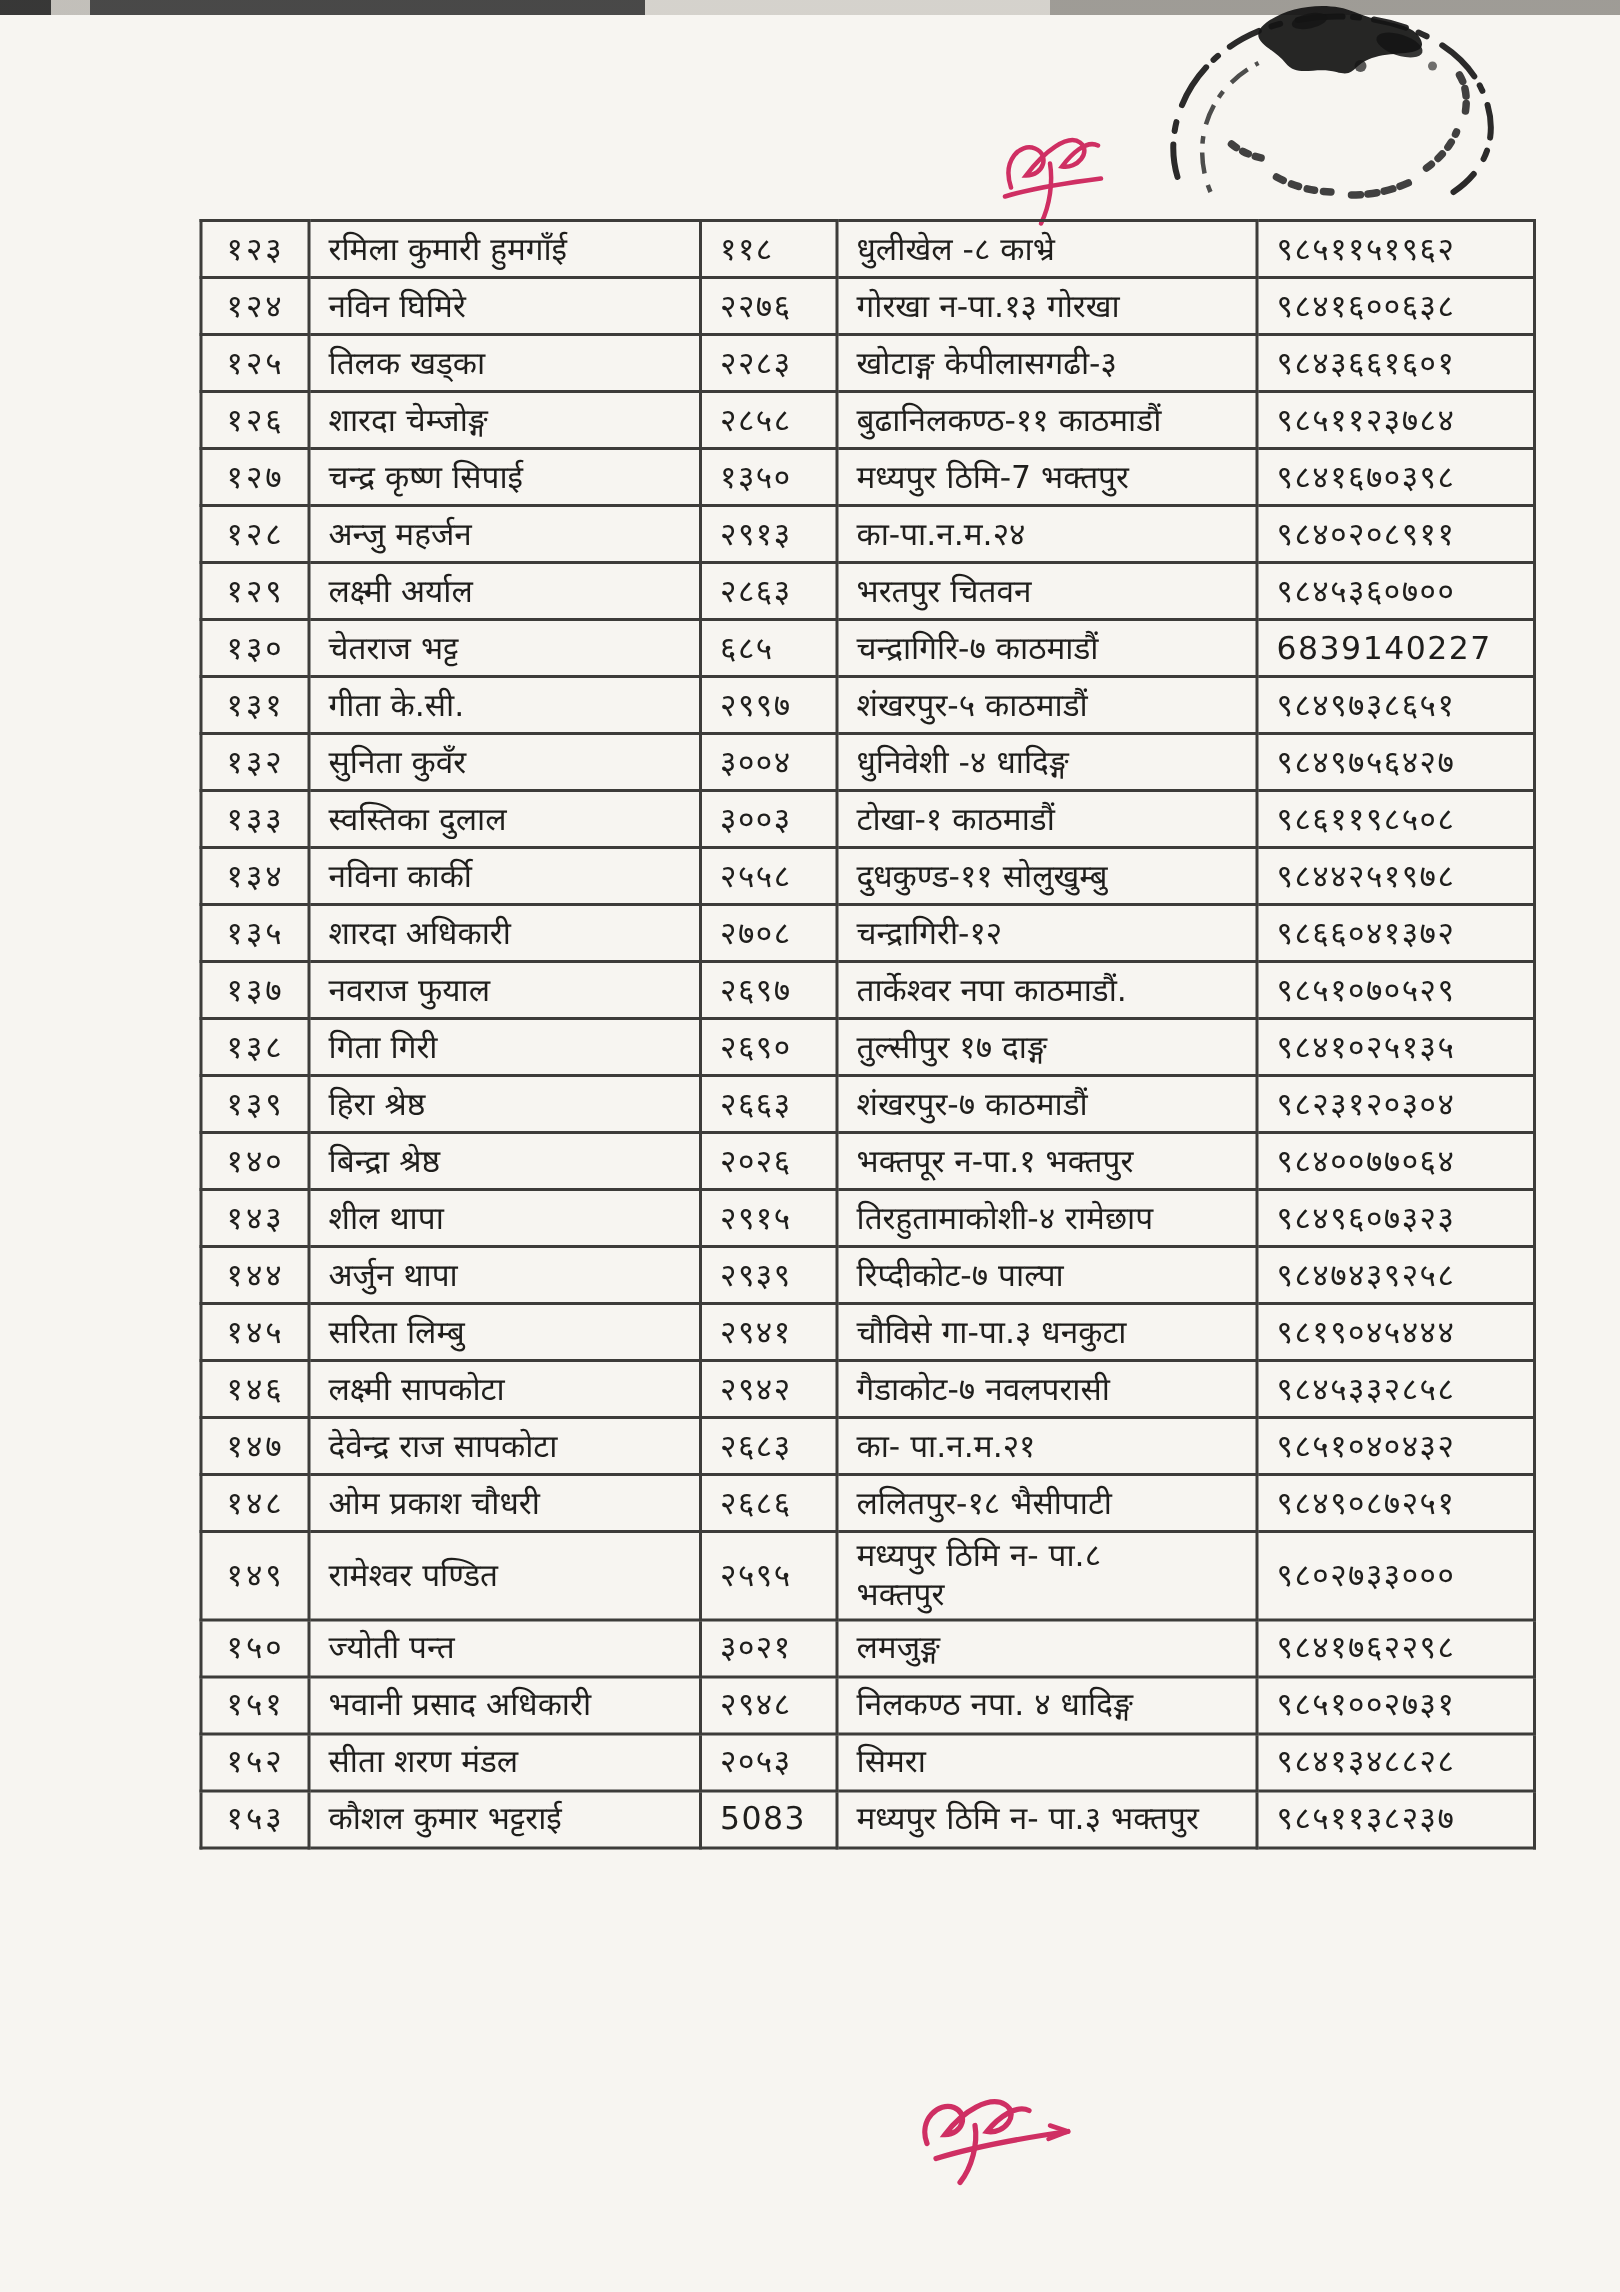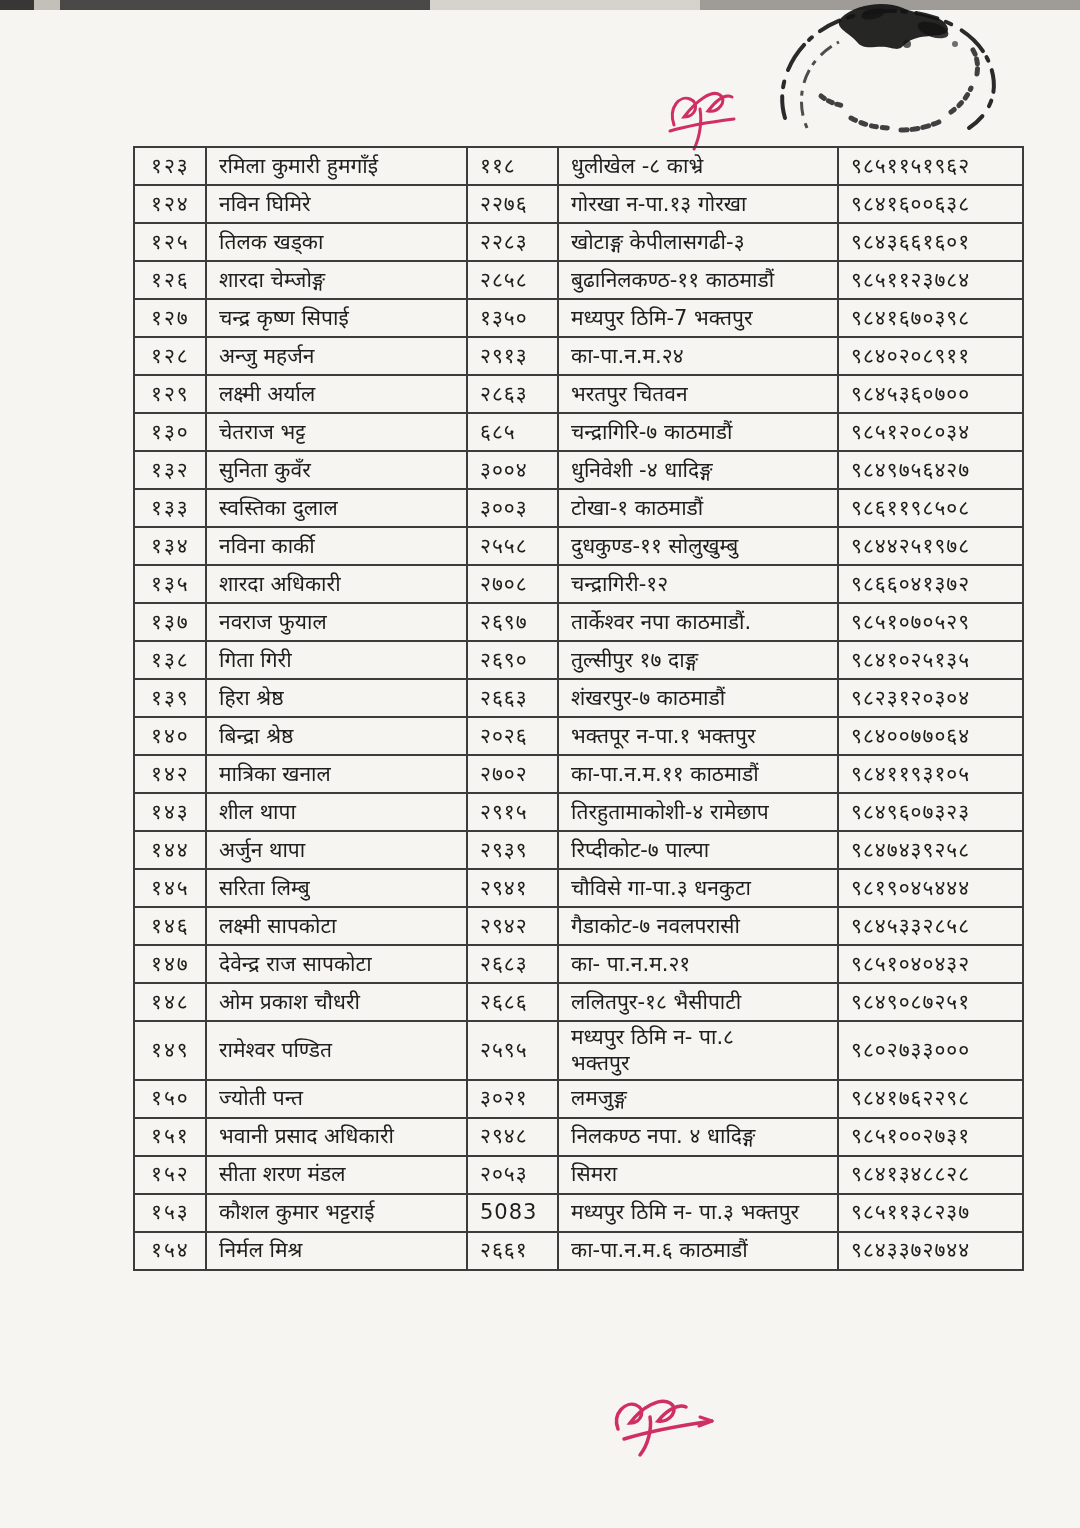--- a/index.html
+++ b/index.html
@@ -155,23 +155,30 @@
     <td class="roll">२८६३</td>
     <td class="address">भरतपुर चितवन</td>
     <td class="phone">९८४५३६०७००</td>
   </tr>
 
   <tr>
     <td class="sn">१३०</td>
     <td class="name">चेतराज भट्ट</td>
     <td class="roll">६८५</td>
     <td class="address">चन्द्रागिरि-७ काठमाडौं</td>
-    <td class="phone">९८५१२०८०३४</td>
-  </tr>
-
+    <td class="phone">6839140227</td>
+  </tr>
+
+  <tr>
+    <td class="sn">१३१</td>
+    <td class="name">गीता के.सी.</td>
+    <td class="roll">२९९७</td>
+    <td class="address">शंखरपुर-५ काठमाडौं</td>
+    <td class="phone">९८४९७३८६५१</td>
+  </tr>
 
   <tr>
     <td class="sn">१३२</td>
     <td class="name">सुनिता कुवँर</td>
     <td class="roll">३००४</td>
     <td class="address">धुनिवेशी -४ धादिङ्ग</td>
     <td class="phone">९८४९७५६४२७</td>
   </tr>
 
   <tr>
@@ -225,27 +232,20 @@
 
   <tr>
     <td class="sn">१४०</td>
     <td class="name">बिन्द्रा श्रेष्ठ</td>
     <td class="roll">२०२६</td>
     <td class="address">भक्तपूर न-पा.१ भक्तपुर</td>
     <td class="phone">९८४००७७०६४</td>
   </tr>
 
 
-  <tr>
-    <td class="sn">१४२</td>
-    <td class="name">मात्रिका खनाल</td>
-    <td class="roll">२७०२</td>
-    <td class="address">का-पा.न.म.११ काठमाडौं</td>
-    <td class="phone">९८४११९३१०५</td>
-  </tr>
 
   <tr>
     <td class="sn">१४३</td>
     <td class="name">शील थापा</td>
     <td class="roll">२९१५</td>
     <td class="address">तिरहुतामाकोशी-४ रामेछाप</td>
     <td class="phone">९८४९६०७३२३</td>
   </tr>
 
   <tr>
@@ -322,27 +322,20 @@
   </tr>
 
   <tr>
     <td class="sn">१५३</td>
     <td class="name">कौशल कुमार भट्टराई</td>
     <td class="roll">5083</td>
     <td class="address">मध्यपुर ठिमि न- पा.३ भक्तपुर</td>
     <td class="phone">९८५११३८२३७</td>
   </tr>
 
-  <tr>
-    <td class="sn">१५४</td>
-    <td class="name">निर्मल मिश्र</td>
-    <td class="roll">२६६१</td>
-    <td class="address">का-पा.न.म.६ काठमाडौं</td>
-    <td class="phone">९८४३३७२७४४</td>
-  </tr>
 </tbody>
   </table>
 
   <div class="sig-bot-wrap">
     <svg viewBox="0 0 140 80" aria-hidden="true">
       <g fill="none" stroke="#cf2f63" stroke-width="3.5" stroke-linecap="round">
         <path d="M18,34 C12,18 26,6 36,10 C46,14 42,28 30,28 C42,12 60,2 70,8 C80,14 70,28 58,26 C66,16 78,8 86,12"></path>
         <path d="M50,22 C52,34 48,50 40,60"></path>
         <path d="M24,44 C50,36 84,30 112,26"></path>
         <path d="M112,26 l-12,-4 M112,26 l-13,5" stroke-width="3"></path>

